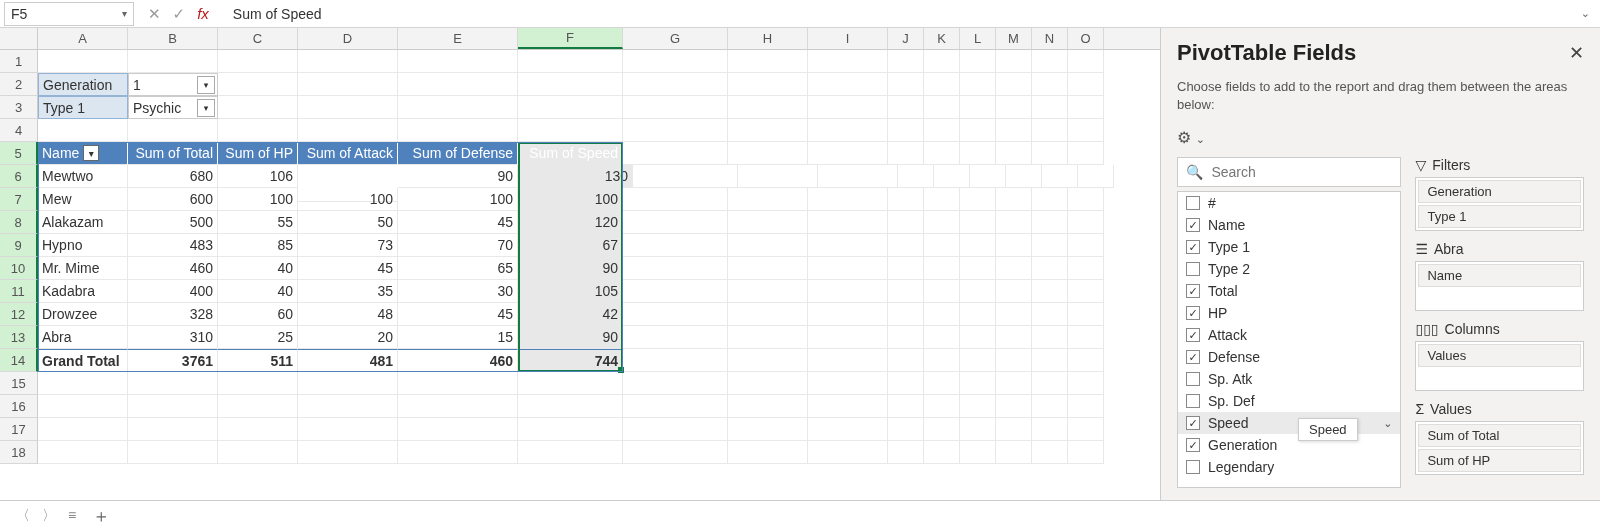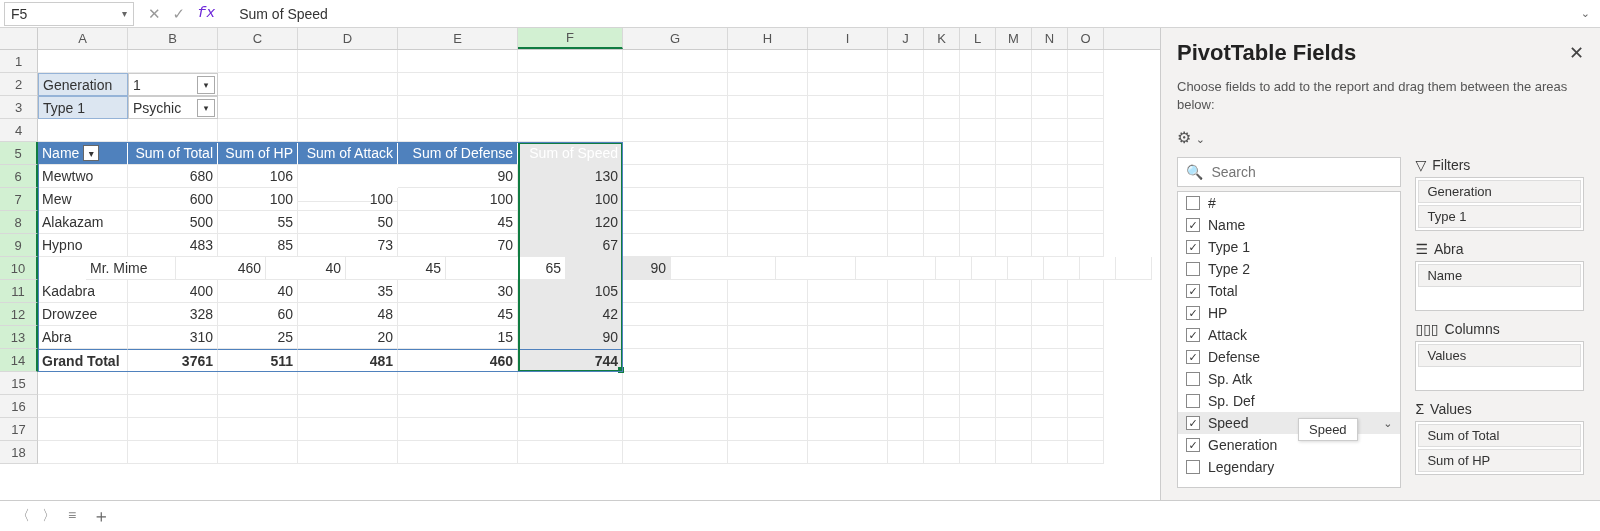--- a/index.html
+++ b/index.html
@@ -4,21 +4,21 @@
 <style>
   * { box-sizing: border-box; margin: 0; padding: 0; font-family: "Segoe UI", Arial, sans-serif; }
   body { width: 1600px; height: 531px; overflow: hidden; background: #fff; font-size: 14px; color: #333; }
   
   
   .formula-bar { display: flex; align-items: center; height: 28px; border-bottom: 1px solid #d4d4d4; }
   .name-box { width: 130px; height: 24px; border: 1px solid #ccc; margin: 0 4px; padding: 0 6px; display: flex; align-items: center; justify-content: space-between; background: #fff; }
   .name-box .dd { font-size: 10px; color: #666; }
   .fb-icons { display: flex; align-items: center; gap: 12px; padding: 0 10px; color: #999; }
   .fb-icons span { font-size: 15px; }
-  .fx-label { font-style: italic; font-size: 14px; color: #6d28d9; padding-right: 8px; font-family: Liberation Mono, monospace; }
+  .fx-label { font-style: italic; font-size: 14px; color: #b91c1c; padding-right: 8px; }
   .formula-input { flex: 1; padding: 0 6px; }
   .fb-expand { padding: 0 10px; color: #666; font-size: 11px; }
   
   
   .main { display: flex; height: 472px; }
   
   
   .grid-wrap { flex: 1; display: flex; flex-direction: column; overflow: hidden; position: relative; }
   .col-headers { display: flex; height: 22px; background: #f3f3f3; border-bottom: 1px solid #ccc; }
   .corner { width: 38px; border-right: 1px solid #ccc; background: #f3f3f3; }
@@ -215,21 +215,21 @@
           <div class="cell " style="width: 36px;"></div>
           <div class="cell " style="width: 36px;"></div>
         </div>
         <div class="row">
           <div class="rh sel">6</div>
           <div class="cell " style="width: 90px;">Mewtwo</div>
           <div class="cell num " style="width: 90px;">680</div>
           <div class="cell num " style="width: 80px;">106</div>
           <div class="cell num " style="width: 100px; margin-top: 36px;">110</div>
           <div class="cell num " style="width: 120px;">90</div>
-          <div class="cell num sel-cell" style="width: 105px;">130</div>
+          <div class="cell num sel-cell" style="width: 115px;">130</div>
           <div class="cell " style="width: 105px;"></div>
           <div class="cell " style="width: 80px;"></div>
           <div class="cell " style="width: 80px;"></div>
           <div class="cell " style="width: 36px;"></div>
           <div class="cell " style="width: 36px;"></div>
           <div class="cell " style="width: 36px;"></div>
           <div class="cell " style="width: 36px;"></div>
           <div class="cell " style="width: 36px;"></div>
           <div class="cell " style="width: 36px;"></div>
         </div>
@@ -282,21 +282,21 @@
           <div class="cell " style="width: 80px;"></div>
           <div class="cell " style="width: 36px;"></div>
           <div class="cell " style="width: 36px;"></div>
           <div class="cell " style="width: 36px;"></div>
           <div class="cell " style="width: 36px;"></div>
           <div class="cell " style="width: 36px;"></div>
           <div class="cell " style="width: 36px;"></div>
         </div>
         <div class="row">
           <div class="rh sel">10</div>
-          <div class="cell " style="width: 90px; margin-left: 48px;">Mr. Mime</div>
+          <div class="cell " style="width: 90px;">Mr. Mime</div>
           <div class="cell num " style="width: 90px;">460</div>
           <div class="cell num " style="width: 80px;">40</div>
           <div class="cell num " style="width: 100px;">45</div>
           <div class="cell num " style="width: 120px;">65</div>
           <div class="cell num sel-cell" style="width: 105px;">90</div>
           <div class="cell " style="width: 105px;"></div>
           <div class="cell " style="width: 80px;"></div>
           <div class="cell " style="width: 80px;"></div>
           <div class="cell " style="width: 36px;"></div>
           <div class="cell " style="width: 36px;"></div>

